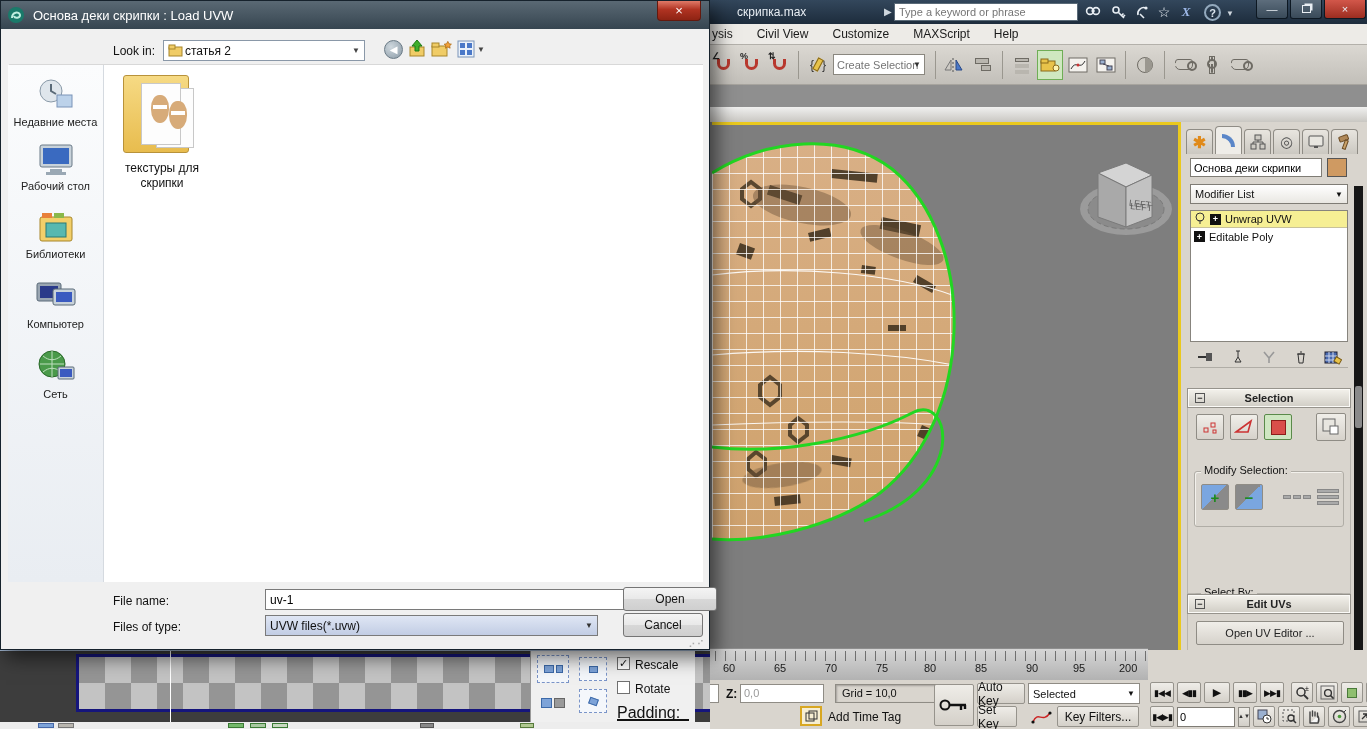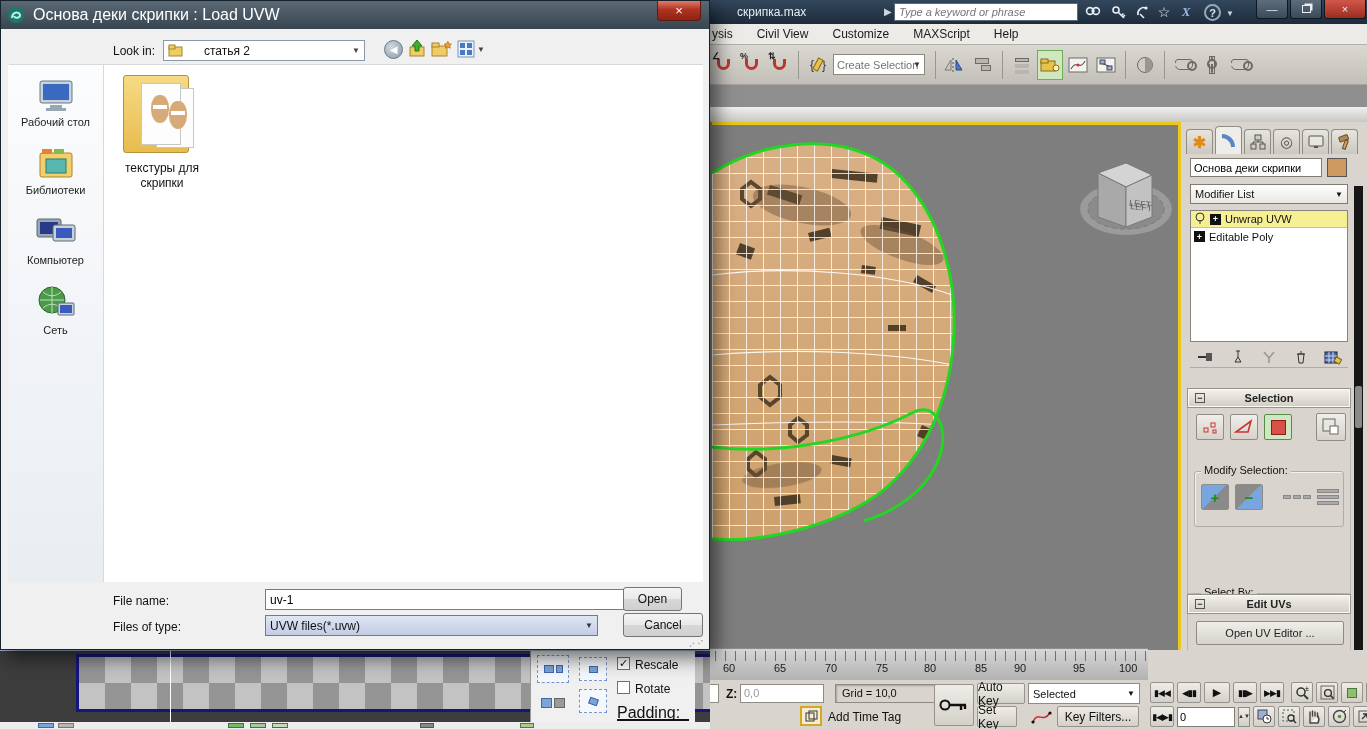--- a/index.html
+++ b/index.html
@@ -6,21 +6,21 @@
   html,body { width:1367px; height:729px; overflow:hidden; }
   body { font-family:"Liberation Sans", sans-serif; font-size:12px; color:#111; background:#555; }
   .screen { position:relative; width:1367px; height:729px; overflow:hidden; background:#7e7e7e; }
   .abs { position:absolute; }
   .flex { display:flex; align-items:center; }
 
   
   .max-titlebar { left:0; top:0; width:1367px; height:24px; background:linear-gradient(#33475c,#1d2c3c); }
   .doc-title { color:#e7edf3; font-size:12px; line-height:24px; }
   .tb-sep-arrow { color:#cfd7de; font-size:10px; }
-  .search-box { background:#fff; border:1px solid #5a6a78; height:18px; width:184px; font-size:11px; font-style:italic; color:#333; padding:0 4px; }
+  .search-box { background:#fff; border:1px solid #5a6a78; height:18px; width:184px; font-size:11px; color:#333; padding:0 4px; }
   .tb-ico { width:22px; height:18px; display:flex; align-items:center; justify-content:center; color:#e8eef4; font-size:13px; }
   .win-btn { height:19px; border:1px solid #0d1822; border-top:none; background:linear-gradient(#5d6d7c,#394a59); color:#e9eef3; display:flex; align-items:center; justify-content:center; font-size:11px; border-radius:0 0 3px 3px; }
   .win-btn.close { background:linear-gradient(#d2574a,#9c2d20); width:42px; }
   .max-menubar { left:0; top:24px; width:1367px; height:21px; background:#edebe7; border-bottom:1px solid #b3b0aa; }
   .menu-item { padding:0 12px; line-height:20px; font-size:12px; color:#1a1a1a; }
   .max-toolbar { left:0; top:45px; width:1367px; height:40px; background:linear-gradient(#dbd8d2,#c2bfb9); border-bottom:1px solid #a7a49e; }
   .tool-sep { width:1px; height:28px; background:#9a978f; margin:0 4px; }
   .tool-btn { height:30px; min-width:26px; display:flex; align-items:center; justify-content:center; position:relative; }
   .magnet { display:inline-block; width:13px; height:11px; border:3px solid #b8382e; border-top:none; border-radius:0 0 8px 8px; }
   .snap-sup { position:absolute; top:1px; left:2px; font-size:9px; font-weight:bold; color:#222; }
@@ -67,21 +67,21 @@
   
   .uvw-frag { left:0; top:645px; width:710px; height:84px; background:#3d3d3d; }
   .checker { background:conic-gradient(#c3c3c3 0 25%, #959595 0 50%, #c3c3c3 0 75%, #959595 0); background-size:52px 52px; }
   .cb { width:13px; height:13px; background:#fff; border:1px solid #707070; display:flex; align-items:center; justify-content:center; font-size:11px; line-height:11px; }
   .dash-ico { border:1px dashed #7a94c8; background:#f4f7fb; display:flex; align-items:center; justify-content:center; }
   .blue-blk { display:inline-block; background:#7da3d8; border:1px solid #3c69a8; }
 
   
   .dialog { left:0; top:0; width:710px; height:650px; background:#f0f0f0; border:1px solid #16222c; box-shadow:6px 8px 18px rgba(0,0,0,.55); z-index:30; }
   .dlg-titlebar { left:0; top:0; width:708px; height:28px; background:linear-gradient(#56settling,#3a4954); background:linear-gradient(#59releases,#3a4954); background:linear-gradient(#5a6974,#364550); display:flex; align-items:center; }
-  .dlg-title { color:#fff; font-size:16px; margin-left:8px; }
+  .dlg-title { color:#fff; font-size:13px; margin-left:8px; }
   .dlg-close { position:absolute; right:8px; top:0; width:44px; height:20px; background:linear-gradient(#e07a68,#b03322 45%,#8e2313); border:1px solid #64190e; border-top:none; border-radius:0 0 4px 4px; color:#fff; font-size:13px; display:flex; align-items:center; justify-content:center; }
   .w7-btn { background:linear-gradient(#f4f4f4,#e9e9e9 48%,#d8d8d8 50%,#cfcfcf); border:1px solid #757575; border-radius:3px; display:flex; align-items:center; justify-content:center; font-size:12px; }
   .side-label { font-size:11px; color:#222; text-align:center; line-height:13px; }
   .sel-item { background:#d3e9f9; border:1px solid #9bcdea; border-radius:3px; }
   .page-icon { background:linear-gradient(135deg,#fff 70%,#f2f2f2); border:1px solid #b9b9b9; position:relative; }
   .page-icon:before { content:""; position:absolute; right:-1px; top:-1px; border-left:14px solid transparent; border-top:14px solid #7e7e7e00; }
   .fold { position:absolute; right:-1px; top:-1px; width:0; height:0; border-left:14px solid #d8d8d8; border-top:14px solid #f0f0f0; }
   .violin-blob { width:18px; height:28px; background:#d7ab79; border-radius:45% 45% 48% 48%; position:relative; }
   .violin-blob:before { content:""; position:absolute; left:2px; top:10px; right:2px; height:4px; background:#fff; }
 </style>
@@ -472,23 +472,23 @@
   </div>
 
   <div class="abs timeline">
     <div class="ticks"></div>
     <span class="tick-num" style="left:28px;">60</span>
     <span class="tick-num" style="left:79px;">65</span>
     <span class="tick-num" style="left:130px;">70</span>
     <span class="tick-num" style="left:181px;">75</span>
     <span class="tick-num" style="left:229px;">80</span>
     <span class="tick-num" style="left:280px;">85</span>
-    <span class="tick-num" style="left:319px;">90</span>
+    <span class="tick-num" style="left:331px;">90</span>
     <span class="tick-num" style="left:378px;">95</span>
-    <span class="tick-num" style="left:424px;">100</span>
+    <span class="tick-num" style="left:424px;">200</span>
   </div>
 
   <div class="abs statusbar">
     <div class="abs" style="left:0px;top:4px;width:24px;height:19px;background:#fff;border:1px solid #8f8c85;overflow:hidden;color:#999;font-size:11px;line-height:17px;"><span>01</span></div>
     <span class="abs" style="left:31px;top:7px;font-weight:bold;">Z:</span>
     <div class="abs" style="left:45px;top:4px;width:84px;height:19px;background:#fff;border:1px solid #8f8c85;color:#999;font-size:11px;line-height:17px;padding:0 3px;"><span>0,0</span></div>
     <div class="abs inset" style="left:140px;top:4px;width:128px;height:19px;font-size:11px;line-height:17px;padding:0 6px;"><span>Grid = 10,0</span></div>
     <div class="abs" style="left:105px;top:26px;width:22px;height:20px;border:2px solid #d8a722;background:#f6eed2;display:flex;align-items:center;justify-content:center;">
       <svg width="13" height="13">
           <rect x="1" y="3" width="8" height="8" fill="none" stroke="#333"></rect>
@@ -631,21 +631,21 @@
     <div class="abs dlg-titlebar" style="width:708px;">
       <svg width="18" height="18" style="margin-left:6px;">
           <circle cx="9" cy="9" r="8" fill="#1a7a6a"></circle>
           <path d="M5 12 C5 6 12 5 13 9 C13 12 8 13 7 10" fill="none" stroke="#bfeee0" stroke-width="2"></path>
         </svg>
       <span class="dlg-title">Основа деки скрипки : Load UVW</span>
       <div class="dlg-close">×</div>
     </div>
 
     <span class="abs" style="left:112px;top:43px;">Look in:</span>
-    <div class="abs" style="left:162px;top:39px;width:202px;height:21px;background:#fff;border:1px solid #8a98a8;display:flex;align-items:center;gap:20px;padding:0 4px;">
+    <div class="abs" style="left:162px;top:39px;width:202px;height:21px;background:#fff;border:1px solid #8a98a8;display:flex;align-items:center;gap:1px;padding:0 4px;">
       <svg width="16" height="13">
           <rect x="1" y="3" width="13" height="9" fill="#f0cc66" stroke="#a8862a"></rect>
           <rect x="1" y="1" width="6" height="4" fill="#f0cc66" stroke="#a8862a"></rect>
         </svg>
       <span style="flex:1;">статья 2</span>
       <span style="font-size:8px;color:#444;">▼</span>
     </div>
     <span class="abs" style="left:383px;top:39px;width:19px;height:19px;border-radius:50%;background:radial-gradient(circle at 35% 35%,#cfd8de,#8a9aa6);border:1px solid #6a7a86;display:flex;align-items:center;justify-content:center;color:#fff;font-size:10px;">◀</span>
     <span class="abs" style="left:407px;top:38px;">
       <svg width="20" height="20">
@@ -666,20 +666,28 @@
           <rect x="3" y="3" width="5" height="5" fill="#4a78c8"></rect>
           <rect x="10" y="3" width="5" height="5" fill="#4a78c8"></rect>
           <rect x="3" y="10" width="5" height="5" fill="#4a78c8"></rect>
           <rect x="10" y="10" width="5" height="5" fill="#4a78c8"></rect>
         </svg>
       <span style="font-size:8px;color:#444;">▼</span>
     </span>
     <div class="abs" style="left:8px;top:63px;width:694px;height:1px;background:#d8d8d8;"></div>
 
     <div class="abs" style="left:7px;top:64px;width:96px;height:517px;background:linear-gradient(#fbfcfd,#e9edf2);border-right:1px solid #d5dae0;">
+      <div style="text-align:center;padding-top:12px;">
+        <svg width="38" height="36">
+            <circle cx="14" cy="14" r="11" fill="#dfe6ec" stroke="#8a9aa8"></circle>
+            <path d="M14 7 v7 l5 3" stroke="#5a6a78" stroke-width="2" fill="none"></path>
+            <rect x="20" y="18" width="15" height="12" fill="#bcd2ea" stroke="#7a94b8"></rect>
+          </svg>
+        <div class="side-label">Недавние места</div>
+      </div>
       <div style="text-align:center;padding-top:14px;">
         <svg width="40" height="34">
             <rect x="4" y="2" width="32" height="22" rx="2" fill="#c8d2da" stroke="#6a7a88"></rect>
             <rect x="7" y="5" width="26" height="16" fill="#3a6ac0"></rect>
             <rect x="14" y="26" width="12" height="3" fill="#9aa8b4"></rect>
             <rect x="10" y="29" width="20" height="3" fill="#9aa8b4"></rect>
           </svg>
         <div class="side-label">Рабочий стол</div>
       </div>
       <div style="text-align:center;padding-top:16px;">
@@ -721,21 +729,21 @@
         </div>
         <div style="font-size:12px;line-height:15px;">текстуры для скрипки</div>
       </div>
     </div>
 
     <span class="abs" style="left:112px;top:593px;">File name:</span>
     <div class="abs flex" style="left:264px;top:588px;width:389px;height:21px;background:#fff;border:1px solid #7a7a7a;">
       <input style="flex: 1 1 0%; border: none; outline: none; font-size: 12px; padding: 0px 4px; font-family: &quot;Liberation Sans&quot;, sans-serif;" value="uv-1">
       <span style="width:16px;text-align:center;font-size:8px;color:#333;border-left:1px solid #d0d0d0;">▼</span>
     </div>
-    <div class="abs w7-btn" style="left:622px;top:586px;width:59px;height:24px;">
+    <div class="abs w7-btn" style="left:622px;top:586px;width:94px;height:24px;">
         <span>Open</span>
       </div>
 
     <span class="abs" style="left:112px;top:619px;">Files of type:</span>
     <div class="abs flex" style="left:264px;top:614px;width:333px;height:21px;background:linear-gradient(#dfe6f4,#c2cde4);border:1px solid #7a7a7a;">
       <span style="flex:1;padding:0 4px;font-size:12px;">UVW files(*.uvw)</span>
       <span style="width:16px;text-align:center;font-size:8px;color:#333;">▼</span>
     </div>
     <div class="abs w7-btn" style="left:622px;top:612px;width:80px;height:24px;">
         <span>Cancel</span>

